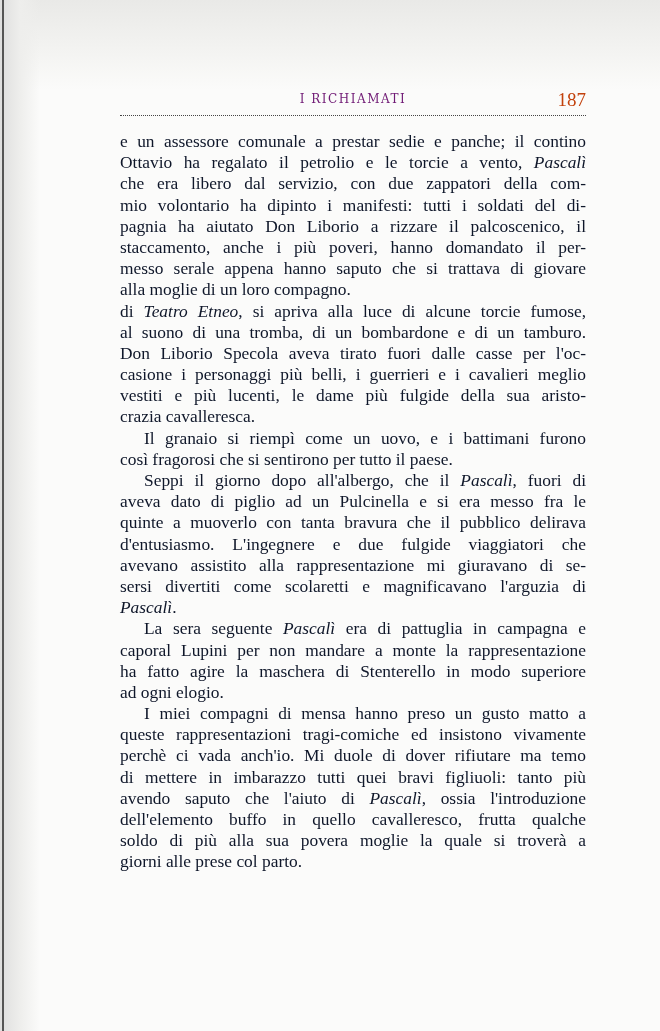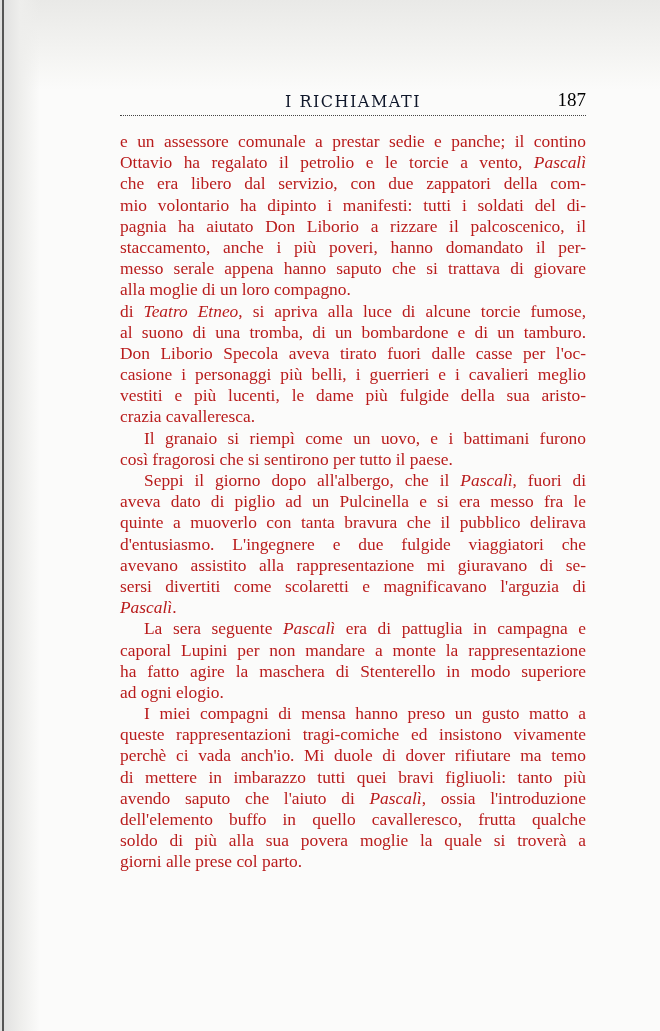--- a/index.html
+++ b/index.html
@@ -45,50 +45,50 @@
     left: 0;
     width: 466px;
     height: 22px;
   }
   .running-title {
     position: absolute;
     left: 0;
     width: 466px;
     text-align: center;
     font-family: "DejaVu Serif", serif;
-    font-size: 16px;
+    font-size: 12px;
     letter-spacing: 1.5px;
     top: 3px;
-    color: #0f172a;
+    color: #701a75;
   }
   .page-number {
     position: absolute;
     right: 0;
     top: 0;
     font-family: "Liberation Serif", serif;
     font-size: 19px;
-    color: #000000;
+    color: #c2410c;
   }
   .head-rule {
     position: absolute;
     top: 115px;
     left: 0;
     width: 466px;
     height: 0;
     border-top: 1.5px dotted #444;
   }
   .body-text {
     position: absolute;
     top: 131px;
     left: 0;
     width: 466px;
     font-family: "Liberation Serif", serif;
     font-size: 17.4px;
     line-height: 21.2px;
-    color: #b91c1c;
+    color: #0f172a;
   }
   .line {
     display: block;
     white-space: nowrap;
     text-align: justify;
     text-align-last: justify;
     height: 21.2px;
     width: 466px;
   }
   .line.last {

